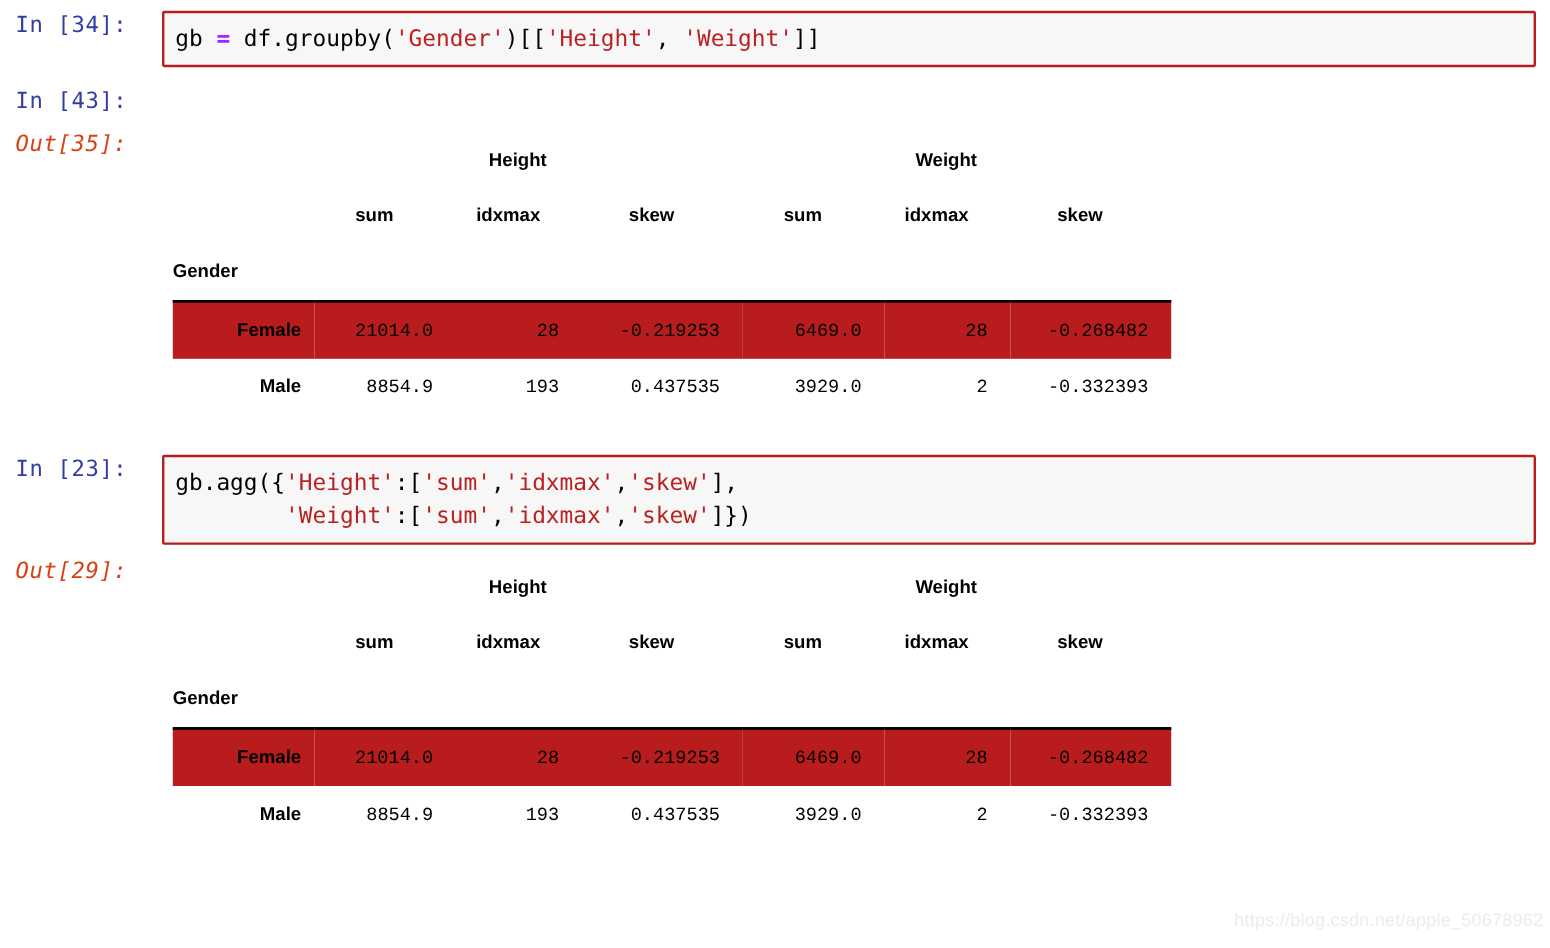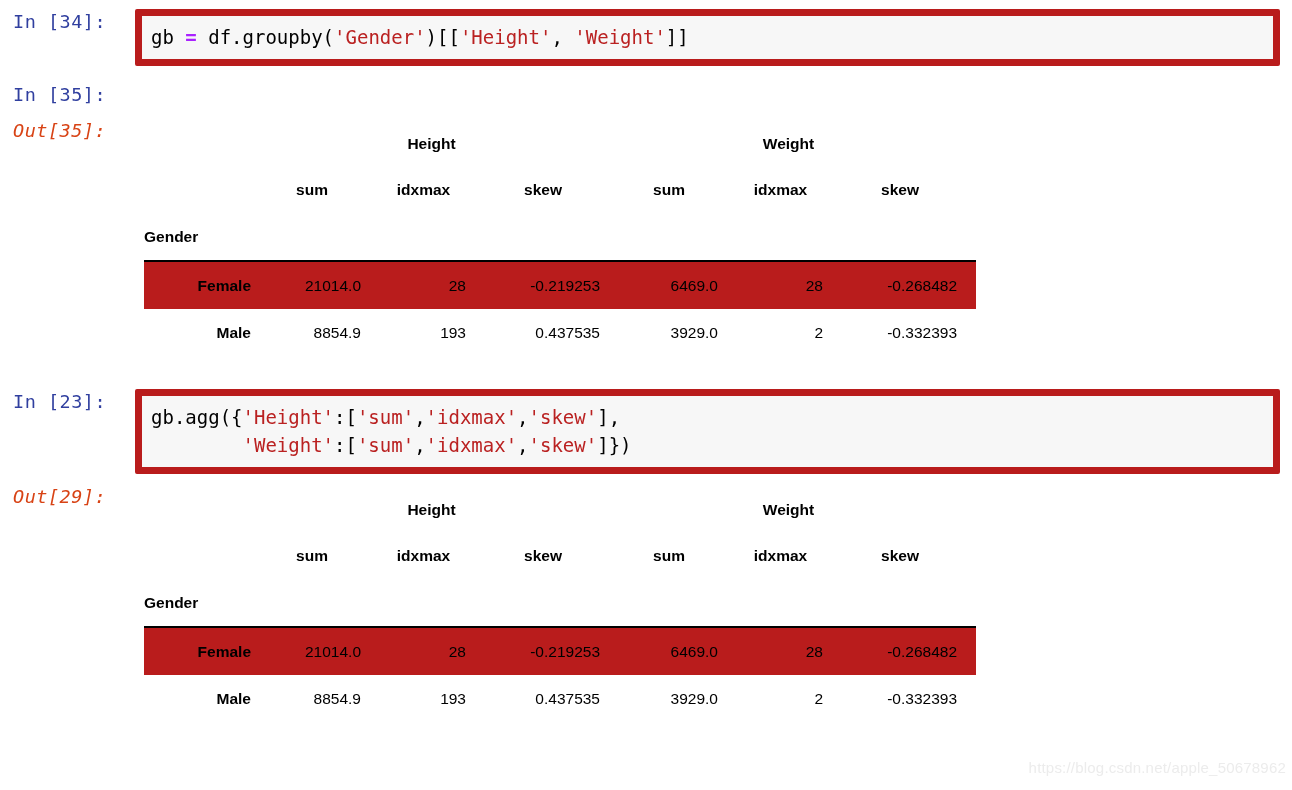--- a/index.html
+++ b/index.html
@@ -41,21 +41,21 @@
     white-space: pre;
     letter-spacing: 0.5px;
   }
   .prompt.in  { color: #303F9F; }
   .prompt.out { color: #D84315; font-style: italic; }
 
   
   .input-cell {
     flex: 1 1 auto;
     background: #f7f7f7;
-    border: 7px solid #b91c1c;
+    border: 2px solid #b91c1c;
     border-radius: 2px;
     box-sizing: border-box;
     padding: 7px 8px 8px 9px;
     margin-right: 15px;
   }
   .code {
     font-family: "DejaVu Sans Mono", "Liberation Mono", monospace;
     font-size: 19px;
     line-height: 28px;
     color: #000000;
@@ -105,20 +105,21 @@
     height: 47px;
   }
   table.df tbody th {
     font-weight: bold;
     text-align: right;
     padding-right: 11px;
   }
   table.df tbody td {
     text-align: right;
     padding-right: 19px;
+    font-family: Liberation Mono, monospace;
   }
   table.df tbody tr.striped { background: #b91c1c; }
 
   
   .col-index  { width: 100px; min-width: 100px; }
   .col-sum    { width: 99px;  min-width: 99px; }
   .col-idxmax { width: 86px;  min-width: 86px; }
   .col-skew   { width: 115px; min-width: 115px; }
 
   th.grp {
@@ -159,21 +160,21 @@
   <div class="cell-row">
     <div class="prompt in">In [34]:</div>
     <div class="input-cell">
       <pre class="code"><span class="tok-pun">gb </span><span class="tok-op">=</span><span class="tok-pun"> df.groupby(</span><span class="tok-str">'Gender'</span><span class="tok-pun">)[[</span><span class="tok-str">'Height'</span><span class="tok-pun">, </span><span class="tok-str">'Weight'</span><span class="tok-pun">]]</span></pre>
     </div>
   </div>
 
   <div class="gap-a"></div>
 
   <div class="cell-row">
-    <div class="prompt in">In [35]:</div>
+    <div class="prompt in">In [43]:</div>
   </div>
 
   <div class="gap-b"></div>
 
   <div class="cell-row">
     <div class="prompt out">Out[35]:</div>
     <div class="output-area">
       <table class="df">
           <thead>
             <tr class="lvl0">

